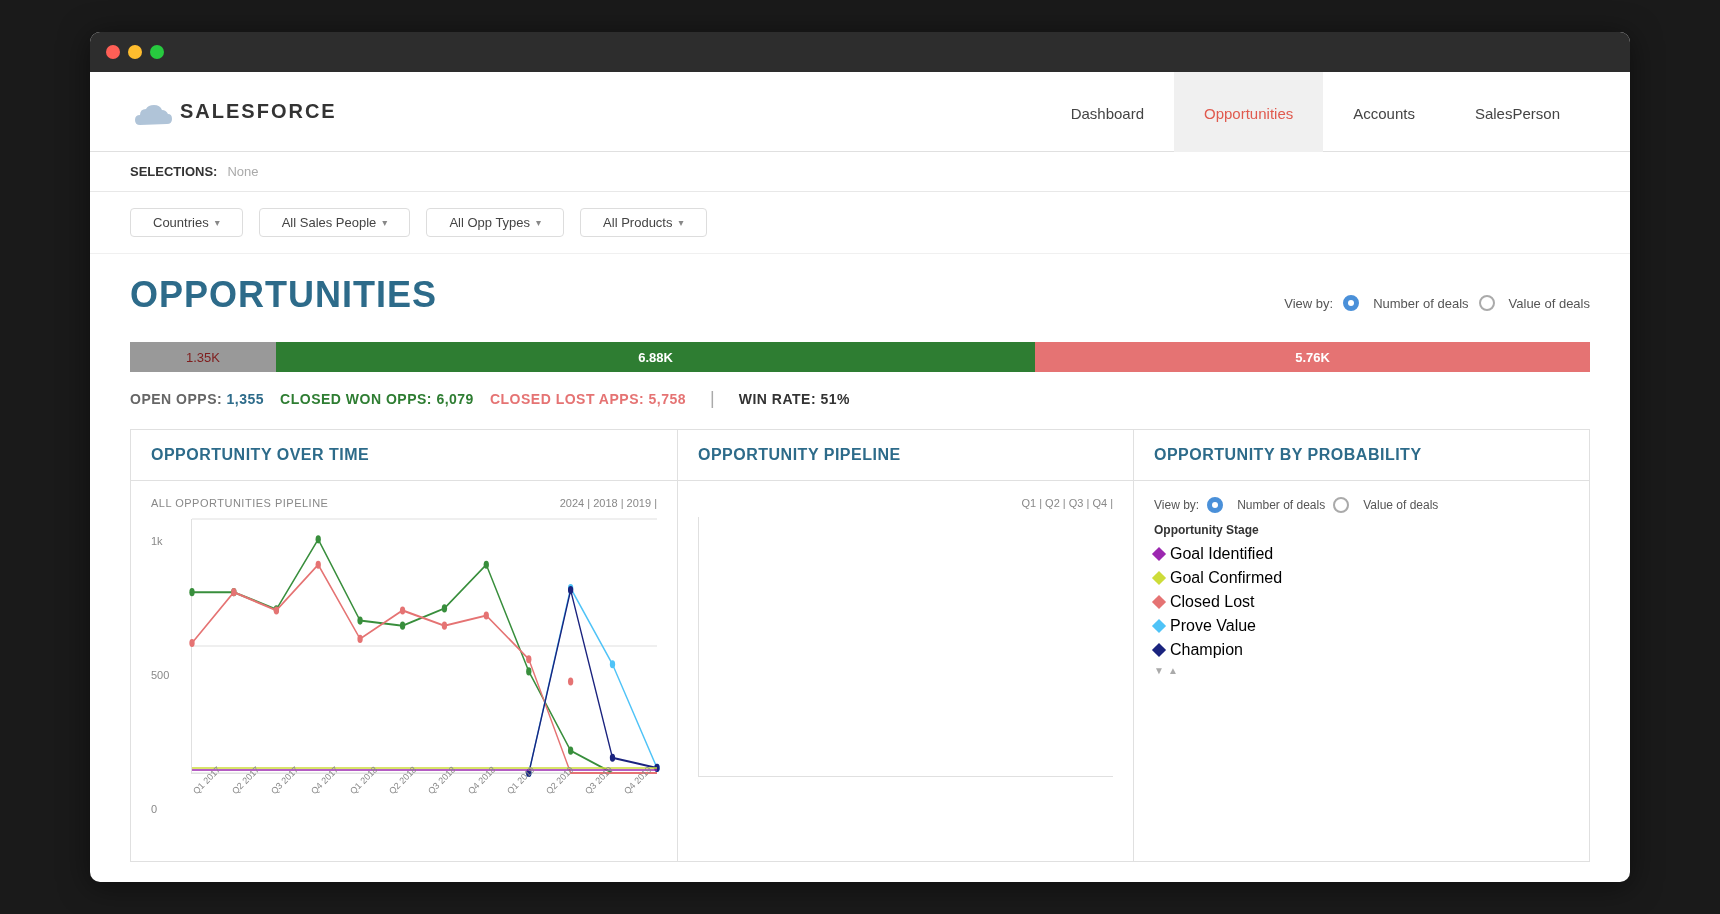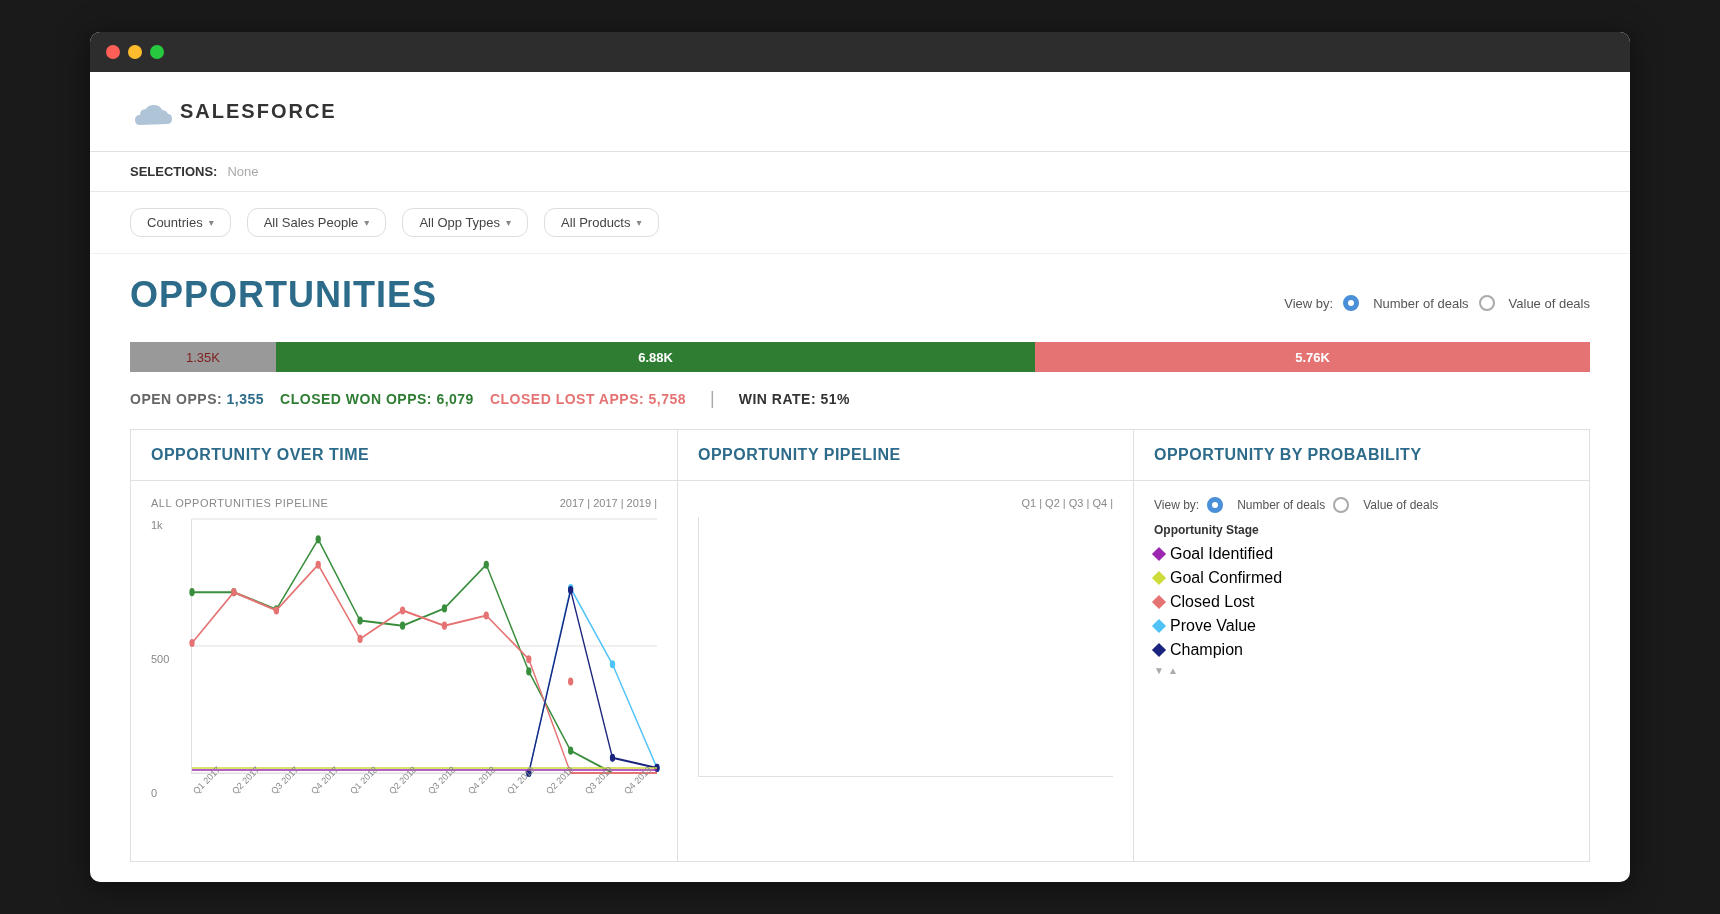--- a/index.html
+++ b/index.html
@@ -15,21 +15,21 @@
     .logo-icon { width: 40px; height: 30px; position: relative; }
     .cloud-shape { fill: #b0c4d8; }
     .logo-text { font-size: 20px; font-weight: bold; color: #333; letter-spacing: 2px; }
     .nav-items { display: flex; gap: 0; }
     .nav-item { padding: 0 30px; height: 80px; display: flex; align-items: center; font-size: 15px; color: #444; cursor: pointer; border-top: 3px solid transparent; text-decoration: none; }
     .nav-item.active { color: #e05a4e; background: #f0f0f0; border-top-color: transparent; }
     .selections-bar { padding: 12px 40px; border-bottom: 1px solid #e8e8e8; display: flex; align-items: center; gap: 10px; }
     .selections-label { font-weight: bold; font-size: 13px; color: #333; }
     .selections-value { color: #aaa; font-size: 13px; }
     .filters { padding: 16px 40px; display: flex; gap: 16px; border-bottom: 1px solid #f0f0f0; }
-    .filter-btn { display: flex; align-items: center; gap: 6px; padding: 6px 16px; border: 1px solid #ddd; border-radius: 11px; background: #fff; cursor: pointer; font-size: 13px; color: #444; }
+    .filter-btn { display: flex; align-items: center; gap: 6px; padding: 6px 22px; border: 1px solid #ddd; border-radius: 4px; background: #fff; cursor: pointer; font-size: 13px; color: #444; }
     .chevron { font-size: 10px; color: #888; }
     .main-content { padding: 20px 40px; }
     .page-title { font-size: 36px; font-weight: bold; color: #2d6b8a; letter-spacing: 1px; margin-bottom: 16px; }
     .view-by { display: flex; align-items: center; gap: 10px; font-size: 13px; color: #555; }
     .radio-group { display: flex; align-items: center; gap: 14px; }
     .radio-dot { width: 16px; height: 16px; border-radius: 50%; border: 2px solid #4a90d9; display: flex; align-items: center; justify-content: center; }
     .radio-dot.filled { background: #4a90d9; }
     .radio-dot.filled::after { content: ''; width: 6px; height: 6px; border-radius: 50%; background: #fff; }
     .radio-dot.empty { border-color: #aaa; }
     .header-row { display: flex; align-items: center; justify-content: space-between; margin-bottom: 10px; }
@@ -48,21 +48,21 @@
     .section { flex: 1; border-right: 1px solid #e0e0e0; }
     .section:last-child { border-right: none; }
     .section-header { padding: 16px 20px; border-bottom: 1px solid #e0e0e0; }
     .section-title { font-size: 16px; font-weight: bold; color: #2d6b8a; letter-spacing: 0.5px; }
     .section-body { padding: 16px 20px; min-height: 380px; position: relative; }
     .chart-meta { display: flex; justify-content: space-between; align-items: center; margin-bottom: 10px; }
     .chart-label { font-size: 11px; color: #888; text-transform: uppercase; letter-spacing: 0.5px; }
     .chart-year-tabs { display: flex; gap: 4px; font-size: 11px; color: #888; }
     .chart-quarter-tabs { display: flex; gap: 4px; font-size: 11px; color: #888; }
     .line-chart { position: relative; width: 100%; height: 280px; }
-    .y-axis { position: absolute; left: 0; top: 0; height: 100%; display: flex; flex-direction: column; justify-content: space-between; font-size: 11px; color: #888; width: 35px; }
+    .y-axis { position: absolute; left: 0; top: 16px; height: 100%; display: flex; flex-direction: column; justify-content: space-between; font-size: 11px; color: #888; width: 35px; }
     .chart-area { position: absolute; left: 40px; right: 0; top: 0; bottom: 25px; border-left: 1px solid #e0e0e0; border-bottom: 1px solid #e0e0e0; }
     svg.chart-svg { width: 100%; height: 100%; overflow: visible; }
     .legend-title { font-weight: bold; font-size: 12px; margin-bottom: 8px; color: #333; }
     .legend-item { display: flex; align-items: center; gap: 6px; margin-bottom: 6px; }
     .legend-diamond { width: 10px; height: 10px; transform: rotate(45deg); }
     .section-view-by { display: flex; align-items: center; gap: 8px; font-size: 12px; color: #555; margin-bottom: 8px; }
     .scroll-arrows { display: flex; gap: 4px; margin-top: 4px; }
     .scroll-arrow { font-size: 10px; color: #aaa; cursor: pointer; }
     .third-section-header { display: flex; justify-content: space-between; align-items: center; }
   </style>
@@ -78,20 +78,26 @@
   </div>
 
   <div class="nav">
     <div class="logo">
       <div class="logo-icon">
         <svg viewBox="0 0 50 35" width="50" height="35">
           <path class="cloud-shape" d="M10 28 Q5 28 5 23 Q5 18 10 18 Q10 12 16 12 Q18 8 24 8 Q30 8 32 13 Q36 13 38 17 Q42 17 42 22 Q42 27 37 27 Z" fill="#b0c4d8"></path>
         </svg>
       </div>
       <span class="logo-text">SALESFORCE</span>
+    </div>
+    <div class="nav-items">
+      <a class="nav-item">Dashboard</a>
+      <a class="nav-item active">Opportunities</a>
+      <a class="nav-item">Accounts</a>
+      <a class="nav-item">SalesPerson</a>
     </div>
   </div>
 
   <div class="selections-bar">
     <span class="selections-label">SELECTIONS:</span>
     <span class="selections-value">None</span>
   </div>
 
   <div class="filters">
     <button class="filter-btn">
@@ -163,21 +169,21 @@
 
     <div class="sections">
 
       <div class="section" style="flex: 1.2">
         <div class="section-header">
           <span class="section-title">OPPORTUNITY OVER TIME</span>
         </div>
         <div class="section-body">
           <div class="chart-meta">
             <span class="chart-label">ALL OPPORTUNITIES PIPELINE</span>
-            <span class="chart-year-tabs">2017 | 2017 | 2019 |</span>
+            <span class="chart-year-tabs">2024 | 2018 | 2019 |</span>
           </div>
           <div class="line-chart">
 
             <div class="y-axis">
               <span>1k</span>
               <span>500</span>
               <span>0</span>
             </div>
 
             <div class="chart-area" id="chart-area">

